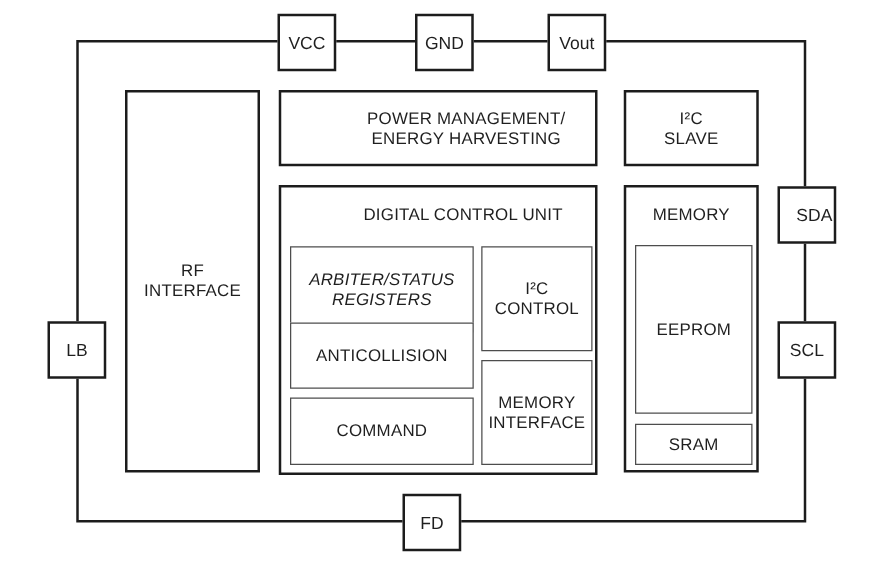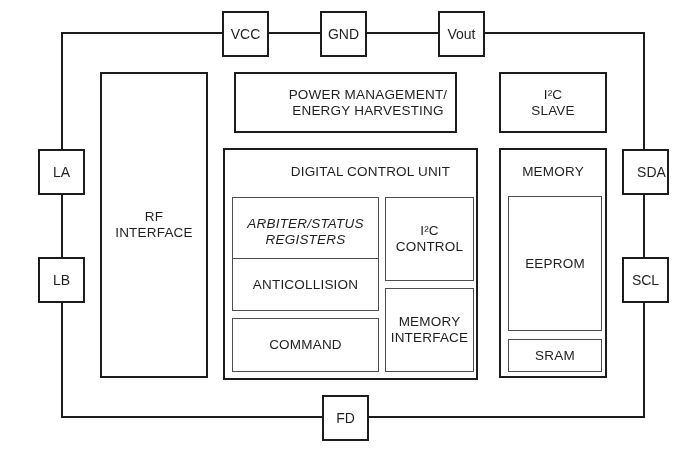--- a/index.html
+++ b/index.html
@@ -43,30 +43,30 @@
     font-size: 14px;
   }
   .subblock {
     border: 1.4px solid #4d4d4d;
     font-size: 13.5px;
     line-height: 16px;
     letter-spacing: 0.2px;
   }
   
   .pin-vcc  { left: 222px; top: 11px; }
-  .pin-gnd  { left: 320px; top: 11px; }
+  .pin-gnd  { left: 332px; top: 11px; }
   .pin-vout { left: 438px; top: 11px; }
   .pin-la   { left: 38px;  top: 149px; }
   .pin-lb   { left: 38px;  top: 257px; }
   .pin-sda  { left: 622px; top: 149px; padding-left: 12px; }
   .pin-scl  { left: 622px; top: 257px; }
   .pin-fd   { left: 322px; top: 395px; }
   
   .blk-rf     { left: 100px; top: 72px;  width: 108px; height: 306px; }
-  .blk-pm     { left: 234px; top: 72px;  width: 223px; height: 61px; padding-left: 45px; }
+  .blk-pm     { left: 223px; top: 72px;  width: 255px; height: 61px; padding-left: 45px; }
   .blk-i2cslv { left: 499px; top: 72px;  width: 108px; height: 61px; }
   .blk-dcu    { left: 223px; top: 148px; width: 255px; height: 232px;
                 justify-content: flex-start; padding-left: 40px; }
   .blk-mem    { left: 499px; top: 148px; width: 108px; height: 230px;
                 justify-content: flex-start; }
   .container-title {
     margin-top: 14px;
     font-size: 13.5px;
     letter-spacing: 0.2px;
   }
@@ -137,19 +137,18 @@
     </div>
 
     <div class="subblock sub-sram">
       <div>SRAM</div>
     </div>
   </div>
 
   <div class="pin pin-vcc">VCC</div>
   <div class="pin pin-gnd">GND</div>
   <div class="pin pin-vout">Vout</div>
-  <div class="pin pin-la">LA</div>
   <div class="pin pin-lb">LB</div>
   <div class="pin pin-sda">SDA</div>
   <div class="pin pin-scl">SCL</div>
   <div class="pin pin-fd">FD</div>
 
 </div>
 
 </body></html>

